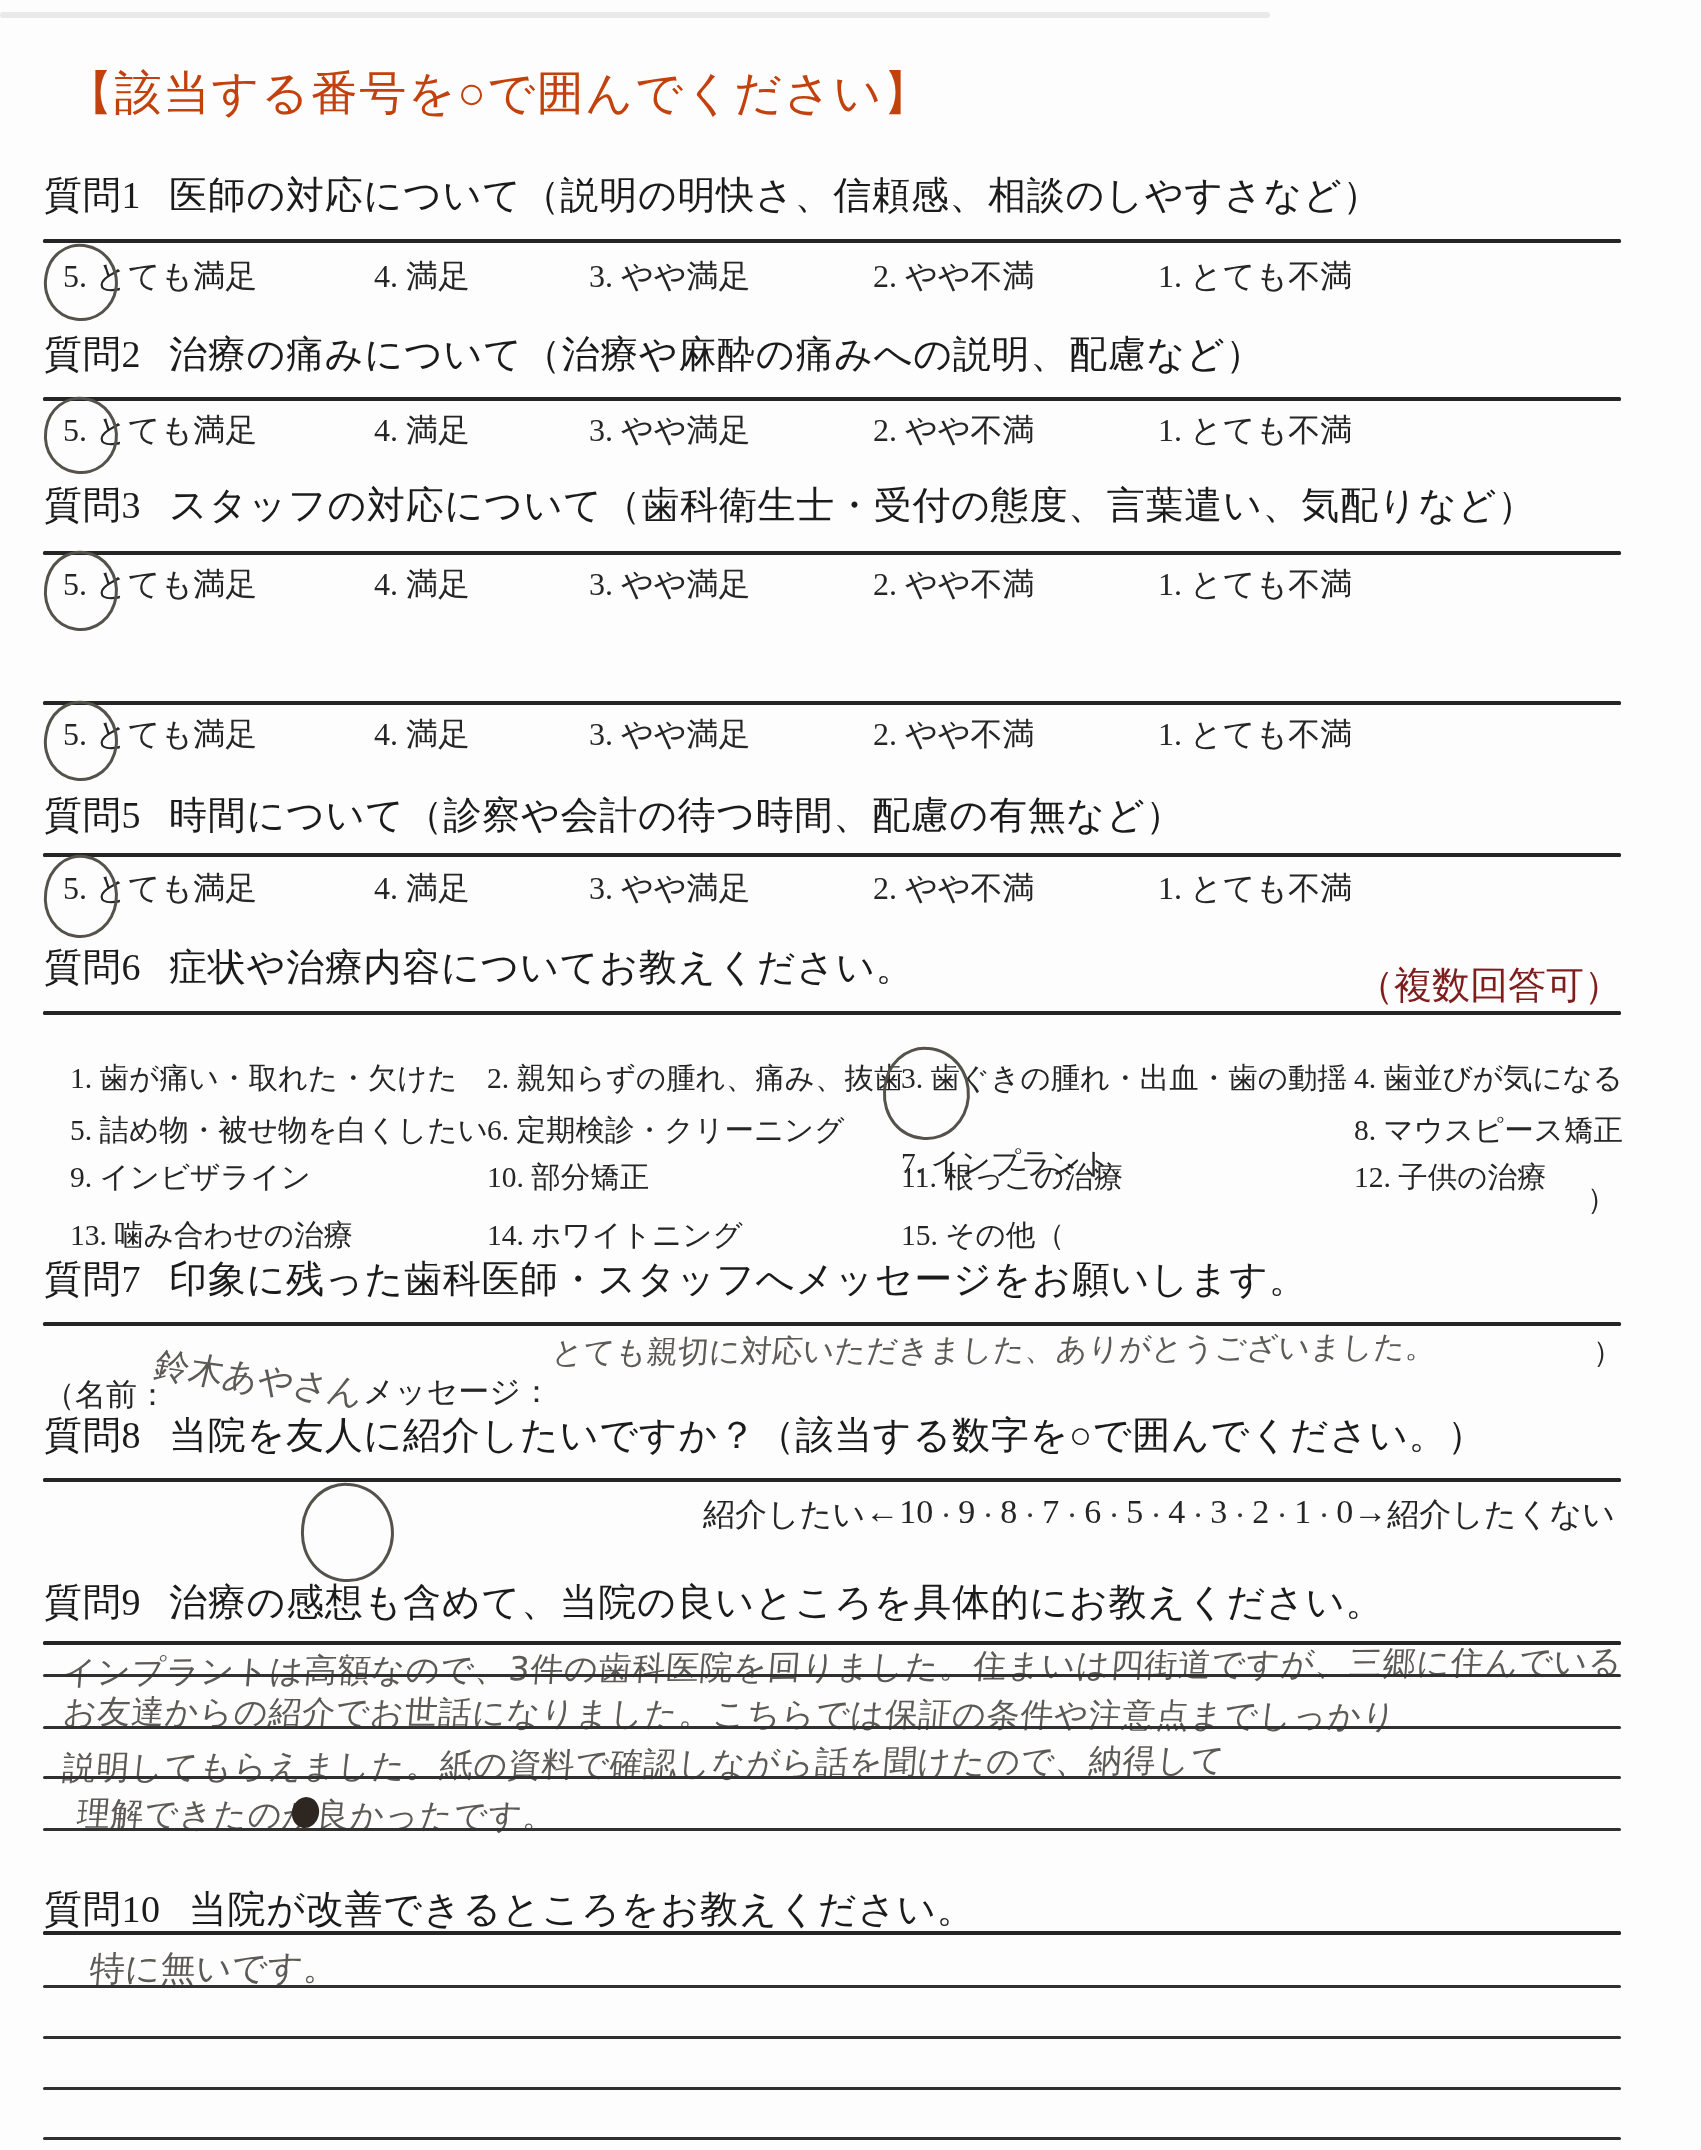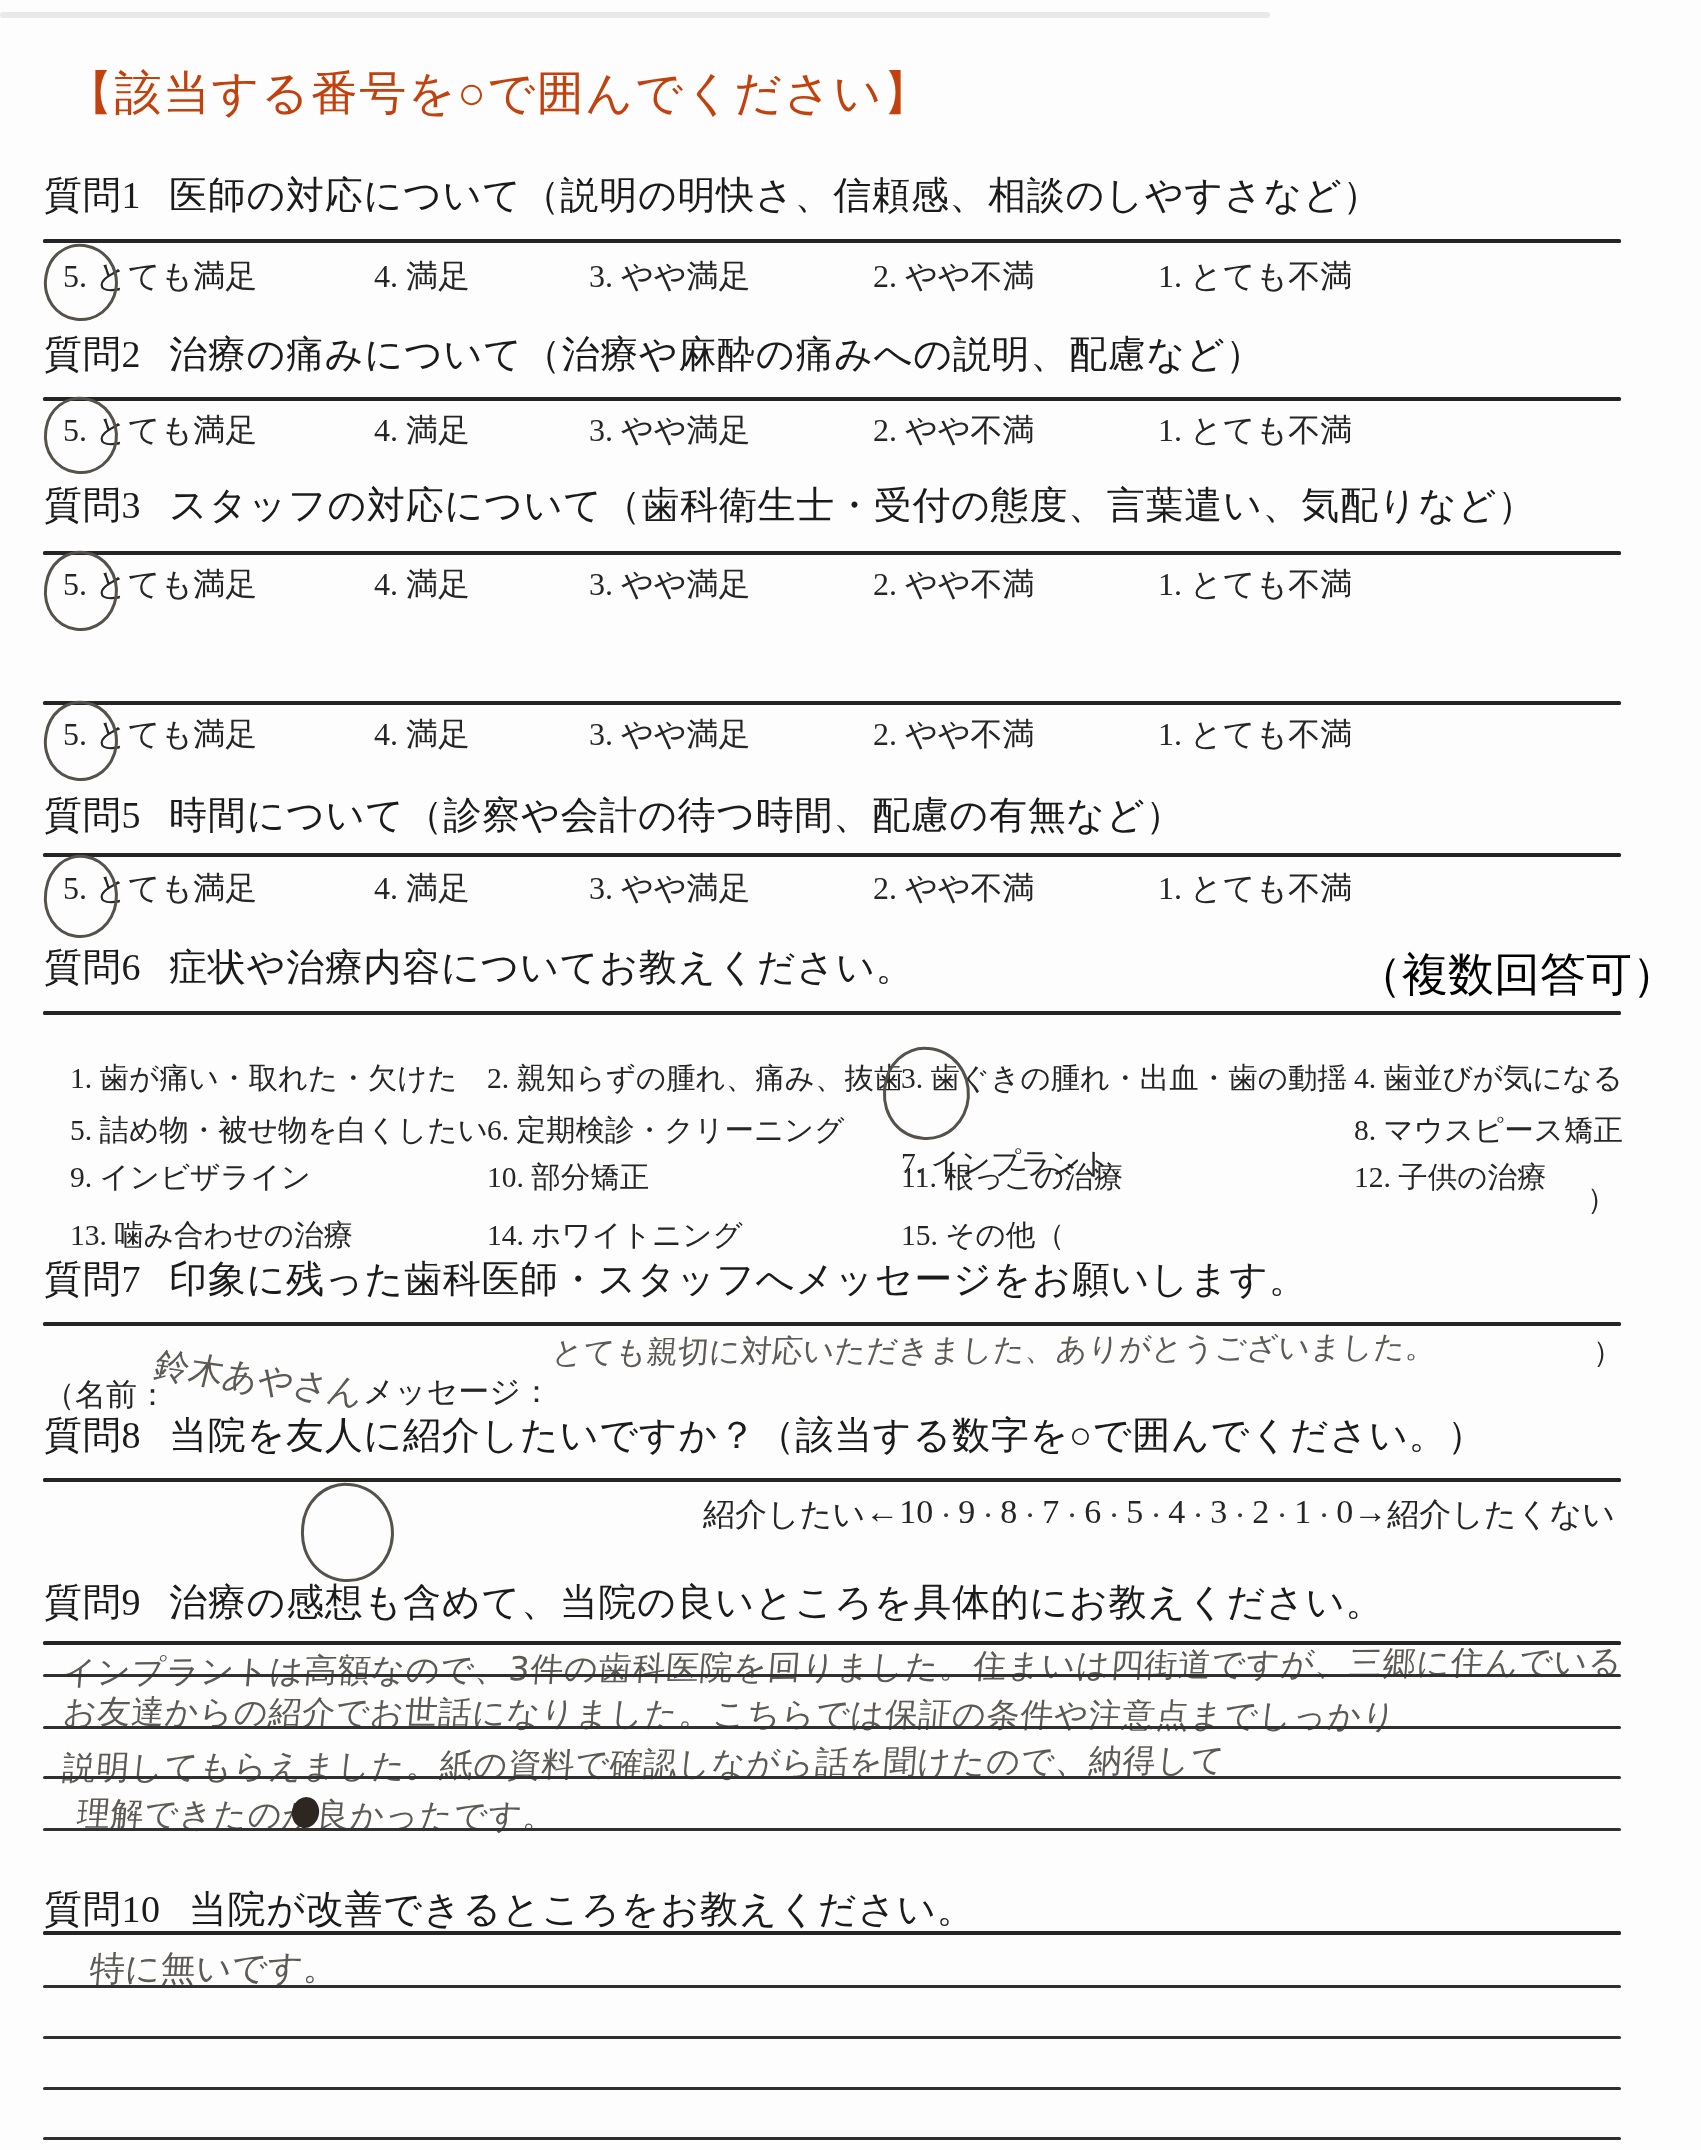--- a/index.html
+++ b/index.html
@@ -34,21 +34,21 @@
     background:#303030;border-radius:1.5px;
   }
   .optrow{position:absolute;left:0;top:0;width:1701px;height:44px;}
   .opt{
     position:absolute;font-size:32px;color:#262626;white-space:nowrap;
   }
   .q6opt{
     position:absolute;font-size:29.5px;color:#262626;white-space:nowrap;margin-top:36px;
   }
   .note{
-    position:absolute;font-size:46px;color:#000000;white-space:nowrap;
+    position:absolute;font-size:38px;color:#7f1d1d;white-space:nowrap;margin-top:16px;
   }
   .circle-mark{
     position:absolute;
     border:3px solid #55514b;
     border-radius:48% 52% 50% 50%;
     transform:rotate(8deg);
     background:transparent;
   }
   .hand{
     position:absolute;

